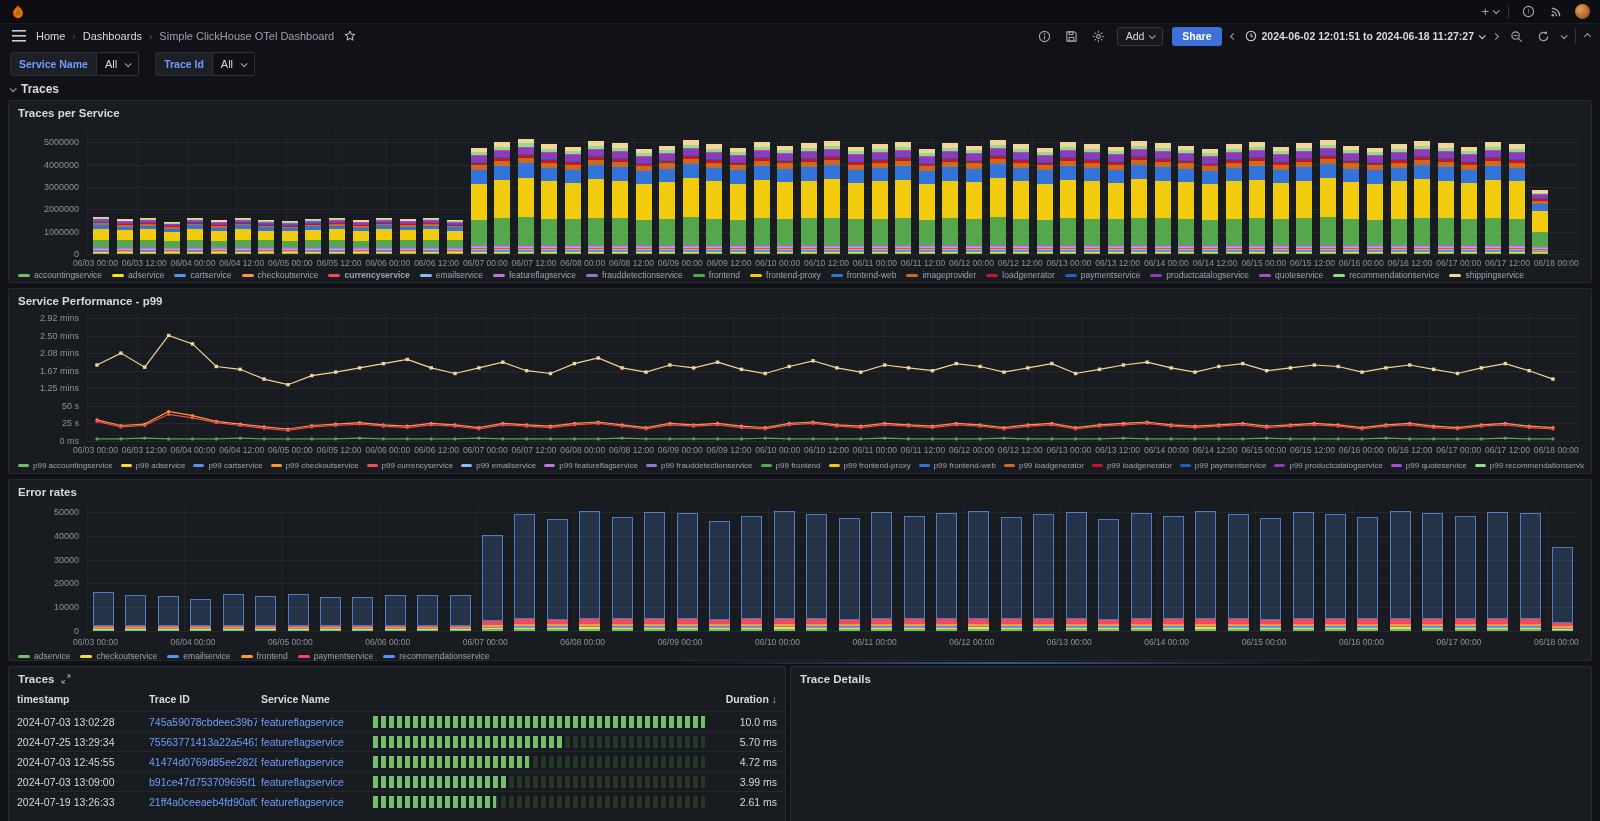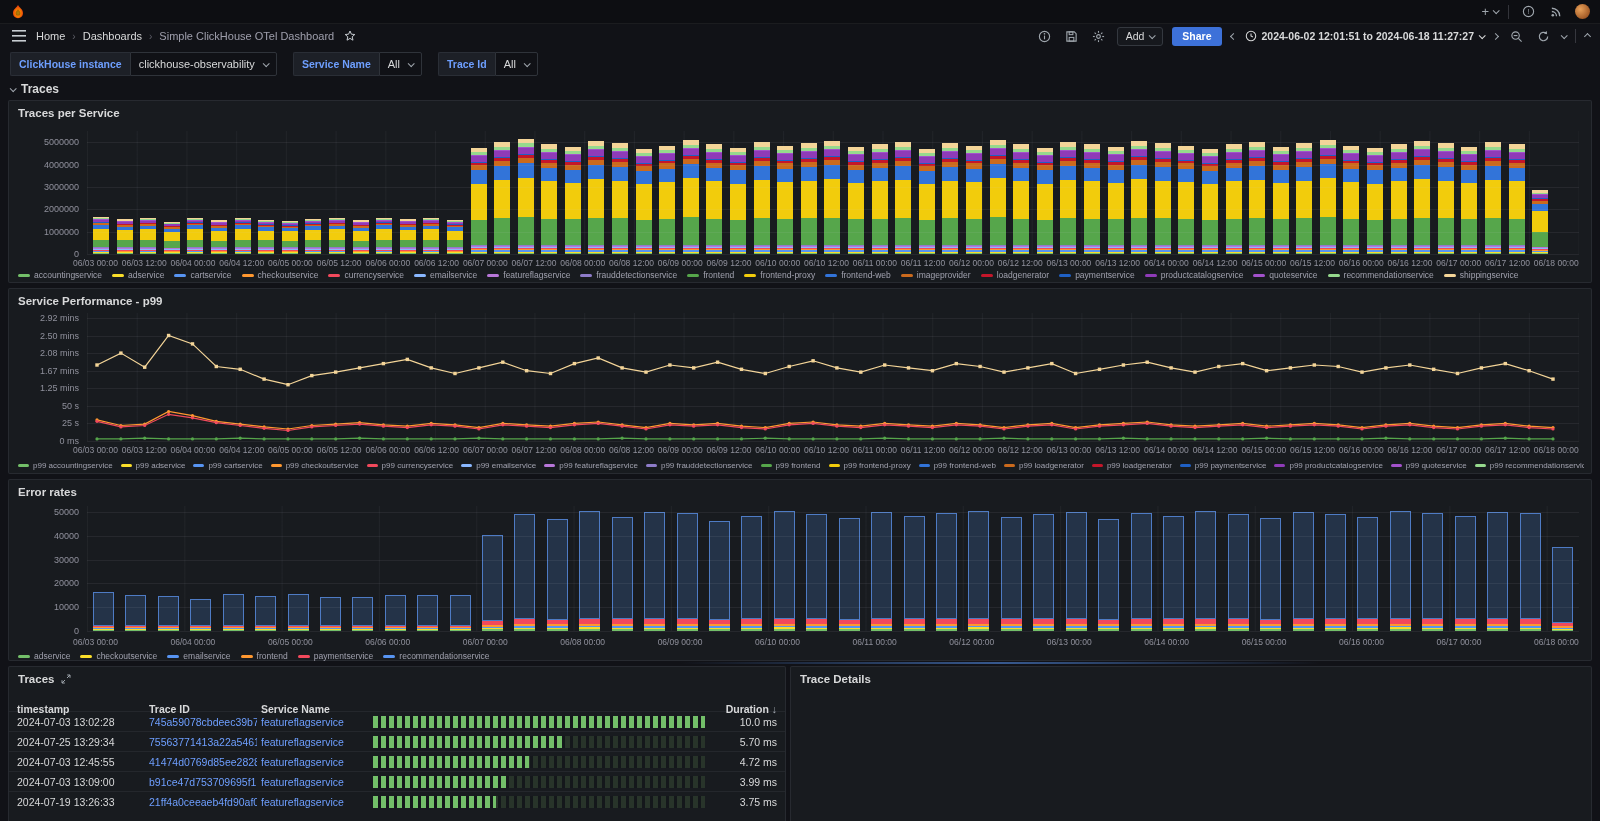--- a/index.html
+++ b/index.html
@@ -211,27 +211,20 @@
           </svg>
       </div>
       <span class="chev down"></span>
       <div class="navdiv"></div>
       <span class="chev up"></span>
     </div>
   </div>
 
   <div class="vars">
     <div class="vargroup">
-      <div class="varlabel">ClickHouse instance</div>
-      <div class="varvalue">
-        <span>clickhouse-observability</span>
-        <span class="chev down"></span>
-      </div>
-    </div>
-    <div class="vargroup">
       <div class="varlabel">Service Name</div>
       <div class="varvalue">
         <span>All</span>
         <span class="chev down"></span>
       </div>
     </div>
     <div class="vargroup">
       <div class="varlabel">Trace Id</div>
       <div class="varvalue">
         <span>All</span>
@@ -1536,21 +1529,21 @@
         <span class="li">
           <i style="background: rgb(87, 148, 242);"></i>
           <em style="font-style: normal;">cartservice</em>
         </span>
         <span class="li">
           <i style="background: rgb(255, 152, 48);"></i>
           <em style="font-style: normal;">checkoutservice</em>
         </span>
         <span class="li">
           <i style="background: rgb(242, 73, 92);"></i>
-          <em style="font-style: normal;">currencyservice</em>
+          <em style="font-style: normal; font-weight: bold;">currencyservice</em>
         </span>
         <span class="li">
           <i style="background: rgb(138, 184, 255);"></i>
           <em style="font-style: normal;">emailservice</em>
         </span>
         <span class="li">
           <i style="background: rgb(184, 119, 217);"></i>
           <em style="font-style: normal;">featureflagservice</em>
         </span>
         <span class="li">
@@ -2426,21 +2419,21 @@
   <div class="rowglow"></div>
 
   <div class="panel" id="panel4" style="left:8px;top:666px;width:778px;height:260px;">
     <div class="panel-title" style="display:flex;align-items:center;gap:7px;">
       <span>Traces</span>
       <svg width="10" height="10" viewBox="0 0 10 10">
           <path d="M1 9 L4 6 M1 9 L1 6.2 M1 9 L3.8 9" stroke="#9fa6ad" stroke-width="1" fill="none"></path>
           <path d="M9 1 L6 4 M9 1 L9 3.8 M9 1 L6.2 1" stroke="#9fa6ad" stroke-width="1" fill="none"></path>
         </svg>
     </div>
-    <div id="table-head" style="position:absolute;left:0;top:36px;width:100%;height:16px;">
+    <div id="table-head" style="position:absolute;left:0;top:26px;width:100%;height:16px;">
       <span class="th" style="left:8px;">timestamp</span>
       <span class="th" style="left:140px;">Trace ID</span>
       <span class="th" style="left:252px;">Service Name</span>
       <span class="th" style="right:8px;text-align:center;">
         <span>Duration</span>
         <span style="color:#9fa6ad;">↓</span>
       </span>
     </div>
     <div id="trace-rows" style="position:absolute;left:0;top:44px;width:100%;">
         <div class="trow" style="top: 0px;">
@@ -2479,21 +2472,21 @@
           </span>
           <span class="tcell" style="right:8px;text-align:right;">3.99 ms</span>
         </div>
         <div class="trow" style="top: 80px;">
           <span class="tcell" style="left:8px;width:128px;">2024-07-19 13:26:33</span>
           <span class="tcell tlink" style="left:140px;width:108px;">21ff4a0ceeaeb4fd90af0...</span>
           <span class="tcell tlink" style="left:252px;width:106px;">featureflagservice</span>
           <span class="gauge-track">
             <span class="gauge-fill" style="width:37%"></span>
           </span>
-          <span class="tcell" style="right:8px;text-align:right;">3.75 ms</span>
+          <span class="tcell" style="right:8px;text-align:right;">2.61 ms</span>
         </div>
       </div>
   </div>
 
   <div class="panel" id="panel5" style="left:790px;top:666px;width:802px;height:260px;">
     <div class="panel-title">Trace Details</div>
   </div>
 
 </div>
 

